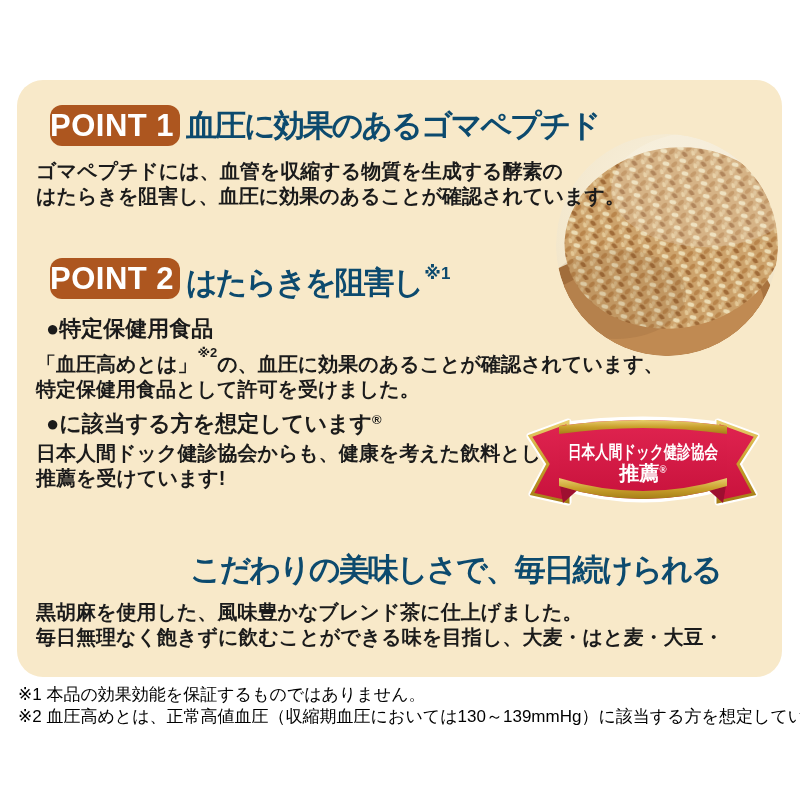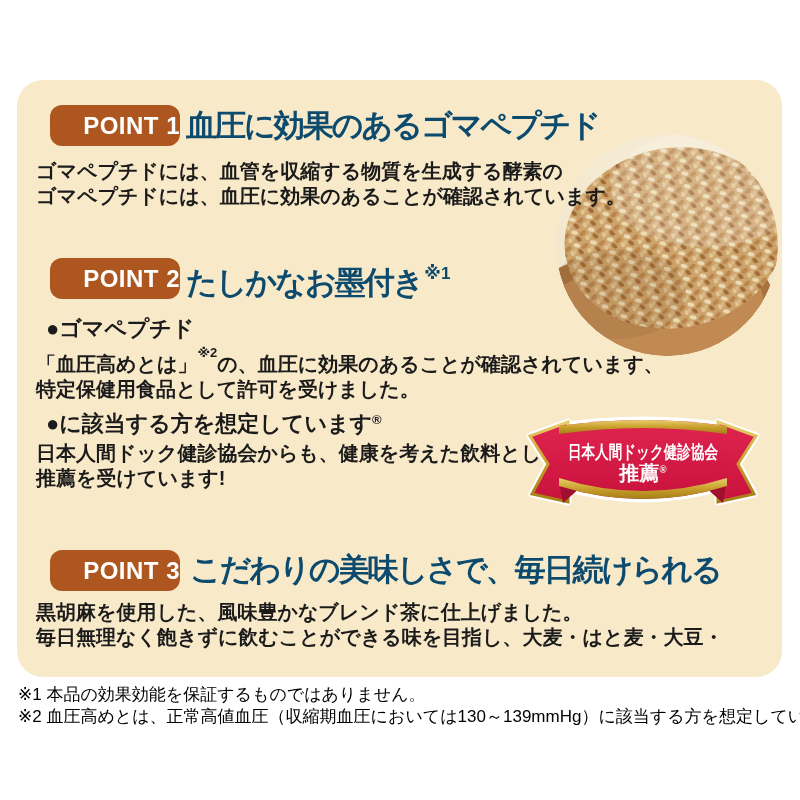--- a/index.html
+++ b/index.html
@@ -2,22 +2,22 @@
 <html><head>
 <meta charset="utf-8">
 <style>
   html,body{margin:0;padding:0;background:#ffffff;}
   .stage{position:relative;width:800px;height:800px;background:#ffffff;overflow:hidden;
          font-family:"Liberation Sans","DejaVu Sans",sans-serif;}
   .card{position:absolute;left:17px;top:80px;width:765px;height:597px;
         background:#f8e9c9;border-radius:26px;}
   .photo{position:absolute;left:556px;top:134px;width:222px;height:222px;border-radius:50%;overflow:hidden;}
   .badge{position:absolute;width:130px;height:41px;border-radius:12px;background:#ad561f;
-         color:#ffffff;font-weight:800;font-size:24px;letter-spacing:.5px;
-         display:flex;align-items:center;justify-content:flex-end;}
+         color:#ffffff;font-weight:800;font-size:31px;letter-spacing:.5px;
+         display:flex;align-items:center;justify-content:flex-start;}
   .heading{position:absolute;left:186px;height:41px;display:flex;align-items:center;
            color:#0c4a6e;font-weight:800;font-size:31px;letter-spacing:-2px;white-space:nowrap;}
   .heading .sup{font-size:17px;letter-spacing:0;position:relative;top:-9px;margin-left:2px;font-weight:800;}
   .body-text{position:absolute;left:36px;color:#1b1b1b;font-weight:700;font-size:20px;
              line-height:25px;letter-spacing:0;white-space:nowrap;}
   .body-text sup{font-size:13px;position:relative;top:-6px;font-weight:700;}
   .subhead{position:absolute;left:46px;color:#1b1b1b;font-weight:800;font-size:22px;white-space:nowrap;}
   .subhead .reg{font-size:13px;position:relative;top:-7px;}
   .ribbon{position:absolute;left:524px;top:410px;width:238px;height:104px;}
   .footnotes{position:absolute;left:18px;top:684px;color:#000000;font-weight:400;
@@ -61,33 +61,33 @@
   </div>
 
   <div class="badge" style="left:50px;top:105px;">
     <span>POINT 1</span>
   </div>
   <div class="heading" style="top:105px;">
     <span>血圧に効果のあるゴマペプチド</span>
   </div>
   <div class="body-text" style="top:159px;">
     <div>ゴマペプチドには、血管を収縮する物質を生成する酵素の</div>
-    <div>ゴマペプチドには、血圧に効果のあることが確認されています。</div>
+    <div>はたらきを阻害し、血圧に効果のあることが確認されています。</div>
   </div>
 
   <div class="badge" style="left:50px;top:258px;">
     <span>POINT 2</span>
   </div>
   <div class="heading" style="top:262px;">
-    <span>たしかなお墨付き</span>
+    <span>はたらきを阻害し</span>
       <span class="sup">※1</span>
   </div>
 
   <div class="subhead" style="top:314px;">
-    <span>●ゴマペプチド</span>
+    <span>●特定保健用食品</span>
   </div>
   <div class="body-text" style="top:346px;">
     <div><span>「血圧高めとは」</span><sup>※2</sup><span>の、血圧に効果のあることが確認されています、</span></div>
     <div>特定保健用食品として許可を受けました。</div>
   </div>
 
   <div class="subhead" style="top:409px;">
     <span>●に該当する方を想定しています</span><span class="reg">®</span>
   </div>
   <div class="body-text" style="top:441px;">
@@ -122,23 +122,20 @@
       <path d="M203,70 L181,77 L199,93 Z" fill="#9e0f30"></path>
 
       <path d="M35,16 Q119,4 203,16 L203,76 Q119,102 35,76 Z" fill="url(#redg)"></path>
       <path d="M35,16 Q119,4 203,16 L203,24 Q119,12 35,24 Z" fill="url(#goldg)"></path>
       <path d="M35,76 Q119,102 203,76 L203,68 Q119,94 35,68 Z" fill="url(#goldg)"></path>
       <text x="119" y="48" text-anchor="middle" font-family="Liberation Serif, DejaVu Serif, serif" font-size="18" font-weight="bold" fill="#ffffff" textLength="150" lengthAdjust="spacingAndGlyphs">日本人間ドック健診協会</text>
       <text x="119" y="70" text-anchor="middle" font-family="Liberation Serif, DejaVu Serif, serif" font-size="20" font-weight="bold" fill="#ffffff"><tspan>推薦</tspan><tspan dy="-7" font-size="10">®</tspan></text>
     </svg>
   </div>
 
-  <div class="badge" style="left:50px;top:550px;">
-    <span>POINT 3</span>
-  </div>
   <div class="heading" style="left:190px;top:550px;align-items:flex-end;">
     <span>こだわりの美味しさで、毎日続けられる</span>
   </div>
   <div class="body-text" style="top:600px;">
     <div>黒胡麻を使用した、風味豊かなブレンド茶に仕上げました。</div>
     <div>毎日無理なく飽きずに飲むことができる味を目指し、大麦・はと麦・大豆・</div>
   </div>
 
   <div class="footnotes">
     <div>※1 本品の効果効能を保証するものではありません。</div>

